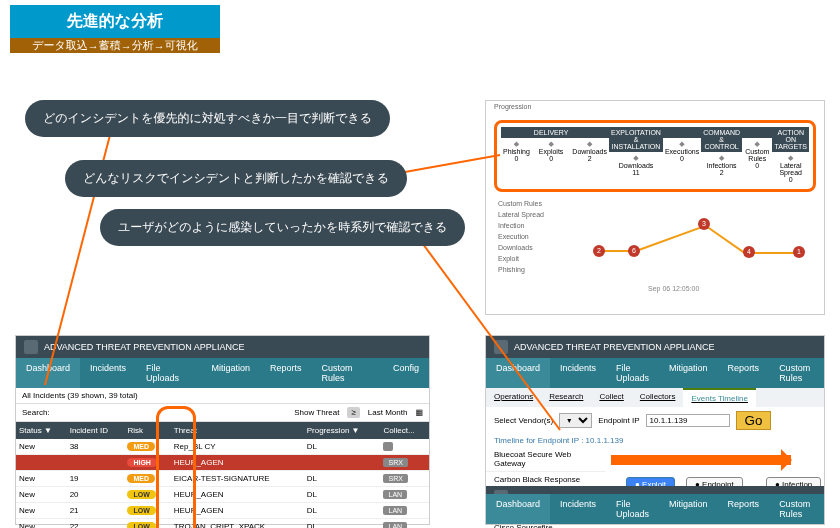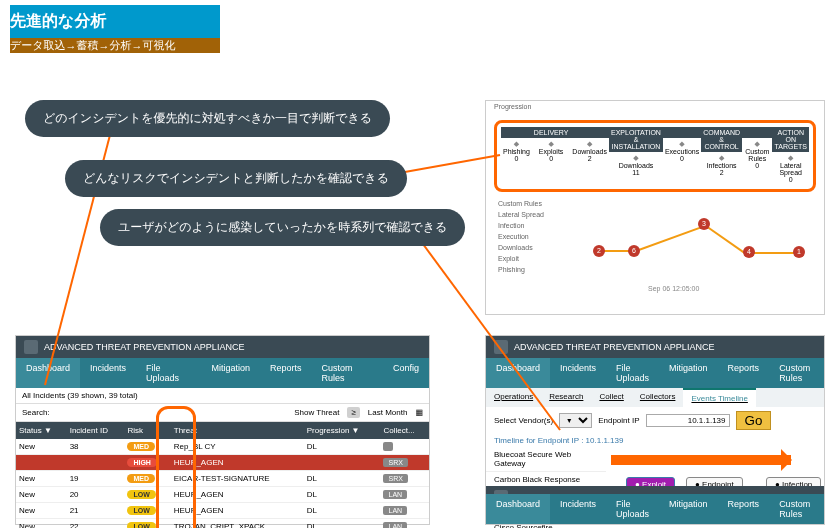--- a/index.html
+++ b/index.html
@@ -1,19 +1,19 @@
 <!DOCTYPE html>
 <html><head>
 <meta charset="utf-8">
 <style>
 * { margin: 0; padding: 0; box-sizing: border-box; }
 body { font-family: Arial, sans-serif; font-size: 10px; background: #fff; width: 840px; height: 528px; position: relative; }
 
 .top-banners { display: flex; gap: 2px; margin: 5px 0 0 10px; }
-.banner { width: 210px; text-align: left; }
+.banner { width: 210px; text-align: center; }
 .banner-title { color: #fff; font-size: 16px; font-weight: bold; padding: 6px 0; }
 .banner-sub { background: #a16207; color: #fff; font-size: 11px; padding: 0 0; }
 .b1 .banner-title { background: #0099cc; }
 .b2 .banner-title { background: #4caf50; }
 
 .callout { position: absolute; background: #3a4a54; color: #fff; padding: 10px 18px; border-radius: 20px; font-size: 12px; white-space: nowrap; z-index: 10; }
 
 .panel { position: absolute; border: 1px solid #ccc; background: #fff; font-size: 8px; }
 
 
@@ -49,29 +49,29 @@
 .pill.active { background: #3a7aaa; color: #fff; }
 .chart-area { position: relative; height: 90px; margin: 4px 12px; }
 .y-label { position: absolute; left: 0; font-size: 7px; color: #666; }
 .dot { position: absolute; width: 12px; height: 12px; background: #c0392b; border-radius: 50%; color: #fff; font-size: 7px; text-align: center; line-height: 12px; }
 .chart-line { position: absolute; background: #f39c12; height: 2px; transform-origin: left center; }
 .x-label { position: absolute; bottom: -2px; font-size: 7px; color: #888; }
 
 
 .subnav { background: #eef2f4; display: flex; font-size: 8px; text-decoration: underline; }
 .subnav span { padding: 4px 8px; cursor: pointer; }
-.subnav .active-tab { background: #fff; border-top: 2px solid #0f766e; color: #3a8a9a; }
+.subnav .active-tab { background: #fff; border-top: 2px solid #4d7c0f; color: #3a8a9a; }
 .vendor-row { padding: 4px 8px; display: flex; align-items: center; gap: 6px; font-size: 8px; }
 .vendor-row select, .vendor-row input { font-size: 8px; padding: 1px 3px; border: 1px solid #aaa; }
 .go-btn { background: #f0c040; border: 1px solid #c09020; padding: 1px 8px; cursor: pointer; }
 .vendor-list { font-size: 8px; }
 .vendor-list div { padding: 3px 8px; border-bottom: 1px solid #eee; }
 .timeline-link { color: #3a7aaa; padding: 2px 8px; font-size: 8px; }
 .tl-badge { position: absolute; padding: 2px 8px; border-radius: 3px; font-size: 8px; border: 1px solid #888; background: #f8f8f8; top: 12px; }
-.tl-badge.exploit { background: #a21caf; color: #fff; border-color: #3a7aaa; text-decoration: underline; }
+.tl-badge.exploit { background: #3b82f6; color: #fff; border-color: #3a7aaa; text-decoration: underline; }
 .big-arrow { position: absolute; height: 10px; background: #ff6600; }
 .big-arrow::after { content: ''; position: absolute; right: -12px; top: -6px; border: 11px solid transparent; border-left-color: #ff6600; }
 
 svg.connector { position: absolute; top: 0; left: 0; pointer-events: none; z-index: 5; }
 </style>
 </head>
 <body>
 
 <div class="top-banners">
   <div class="banner b1">
@@ -289,21 +289,21 @@
     <span>Operations</span>
     <span>Research</span>
     <span>Collect</span>
     <span>Collectors</span>
     <span class="active-tab">Events Timeline</span>
   </div>
   <div class="vendor-row">
     <span>Select Vendor(s)</span>
     <select><option>▾</option></select>
     <span>Endpoint IP</span>
-    <input style="width: 84px; text-align: right;" value="10.1.1.139">
+    <input style="width: 84px;" value="10.1.1.139">
     <button class="go-btn">Go</button>
   </div>
   <div class="timeline-link">Timeline for Endpoint IP : 10.1.1.139</div>
   <div style="display:flex">
     <div class="vendor-list" style="width:120px" id="vendors">
         <div>Bluecoat Secure Web Gateway</div>
         <div>Carbon Black Response</div>
         <div>Juniper ATP</div>
         <div>PAN Next Gen Firewall</div>
         <div>Cisco Sourcefire</div>

